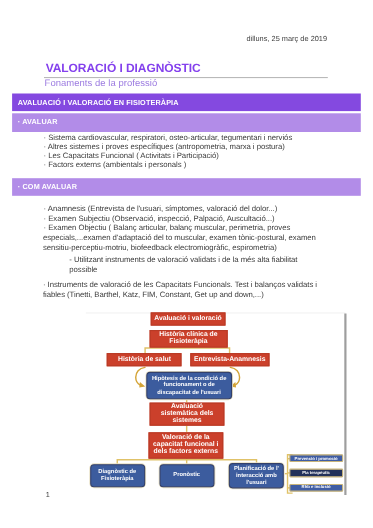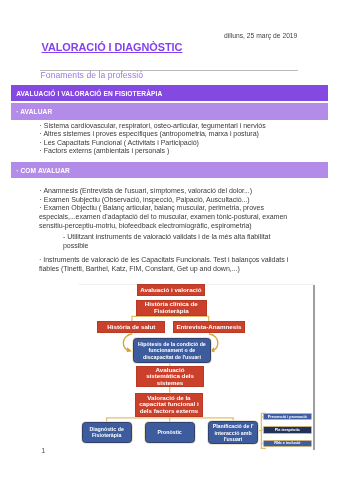--- a/index.html
+++ b/index.html
@@ -1,21 +1,21 @@
 <!DOCTYPE html>
 <html><head>
 <meta charset="utf-8">
 <style>
   html,body{margin:0;padding:0;background:#fff;}
   body{width:339px;height:480px;font-family:"Liberation Sans",sans-serif;overflow:hidden;
        -webkit-font-smoothing:antialiased;}
   .page{position:relative;width:339px;height:480px;background:#fff;}
 
   .date{position:absolute;left:224px;top:31.5px;font-size:6.7px;color:#3f3f3f;letter-spacing:0.02px;}
-  .title{position:absolute;left:41.5px;top:41px;font-size:10.9px;font-weight:bold;color:#8441ed;letter-spacing:-0.05px;text-decoration:underline;}
+  .title{position:absolute;left:41.5px;top:56px;font-size:10.9px;font-weight:bold;color:#8441ed;letter-spacing:-0.05px;}
   .rule{position:absolute;left:40px;top:69.5px;width:258px;height:0.8px;background:#b9b9b9;}
   .subtitle{position:absolute;left:40.5px;top:70.2px;font-size:8.6px;color:#9b7ae0;letter-spacing:0.05px;}
 
   .band{position:absolute;left:10.6px;width:317.5px;box-sizing:border-box;}
   .band .lab{position:absolute;left:5.6px;font-size:6.6px;font-weight:bold;color:#ffffff;letter-spacing:0.12px;}
   .band1{top:84.9px;height:16.6px;background:#8449e0;}
   .band1 .lab{top:5.4px;}
   .band2{top:102.7px;height:17.3px;background:#b28ce8;}
   .band2 .lab{top:5.6px;}
   .band3{top:161.8px;height:16.4px;background:#b28ce8;}

